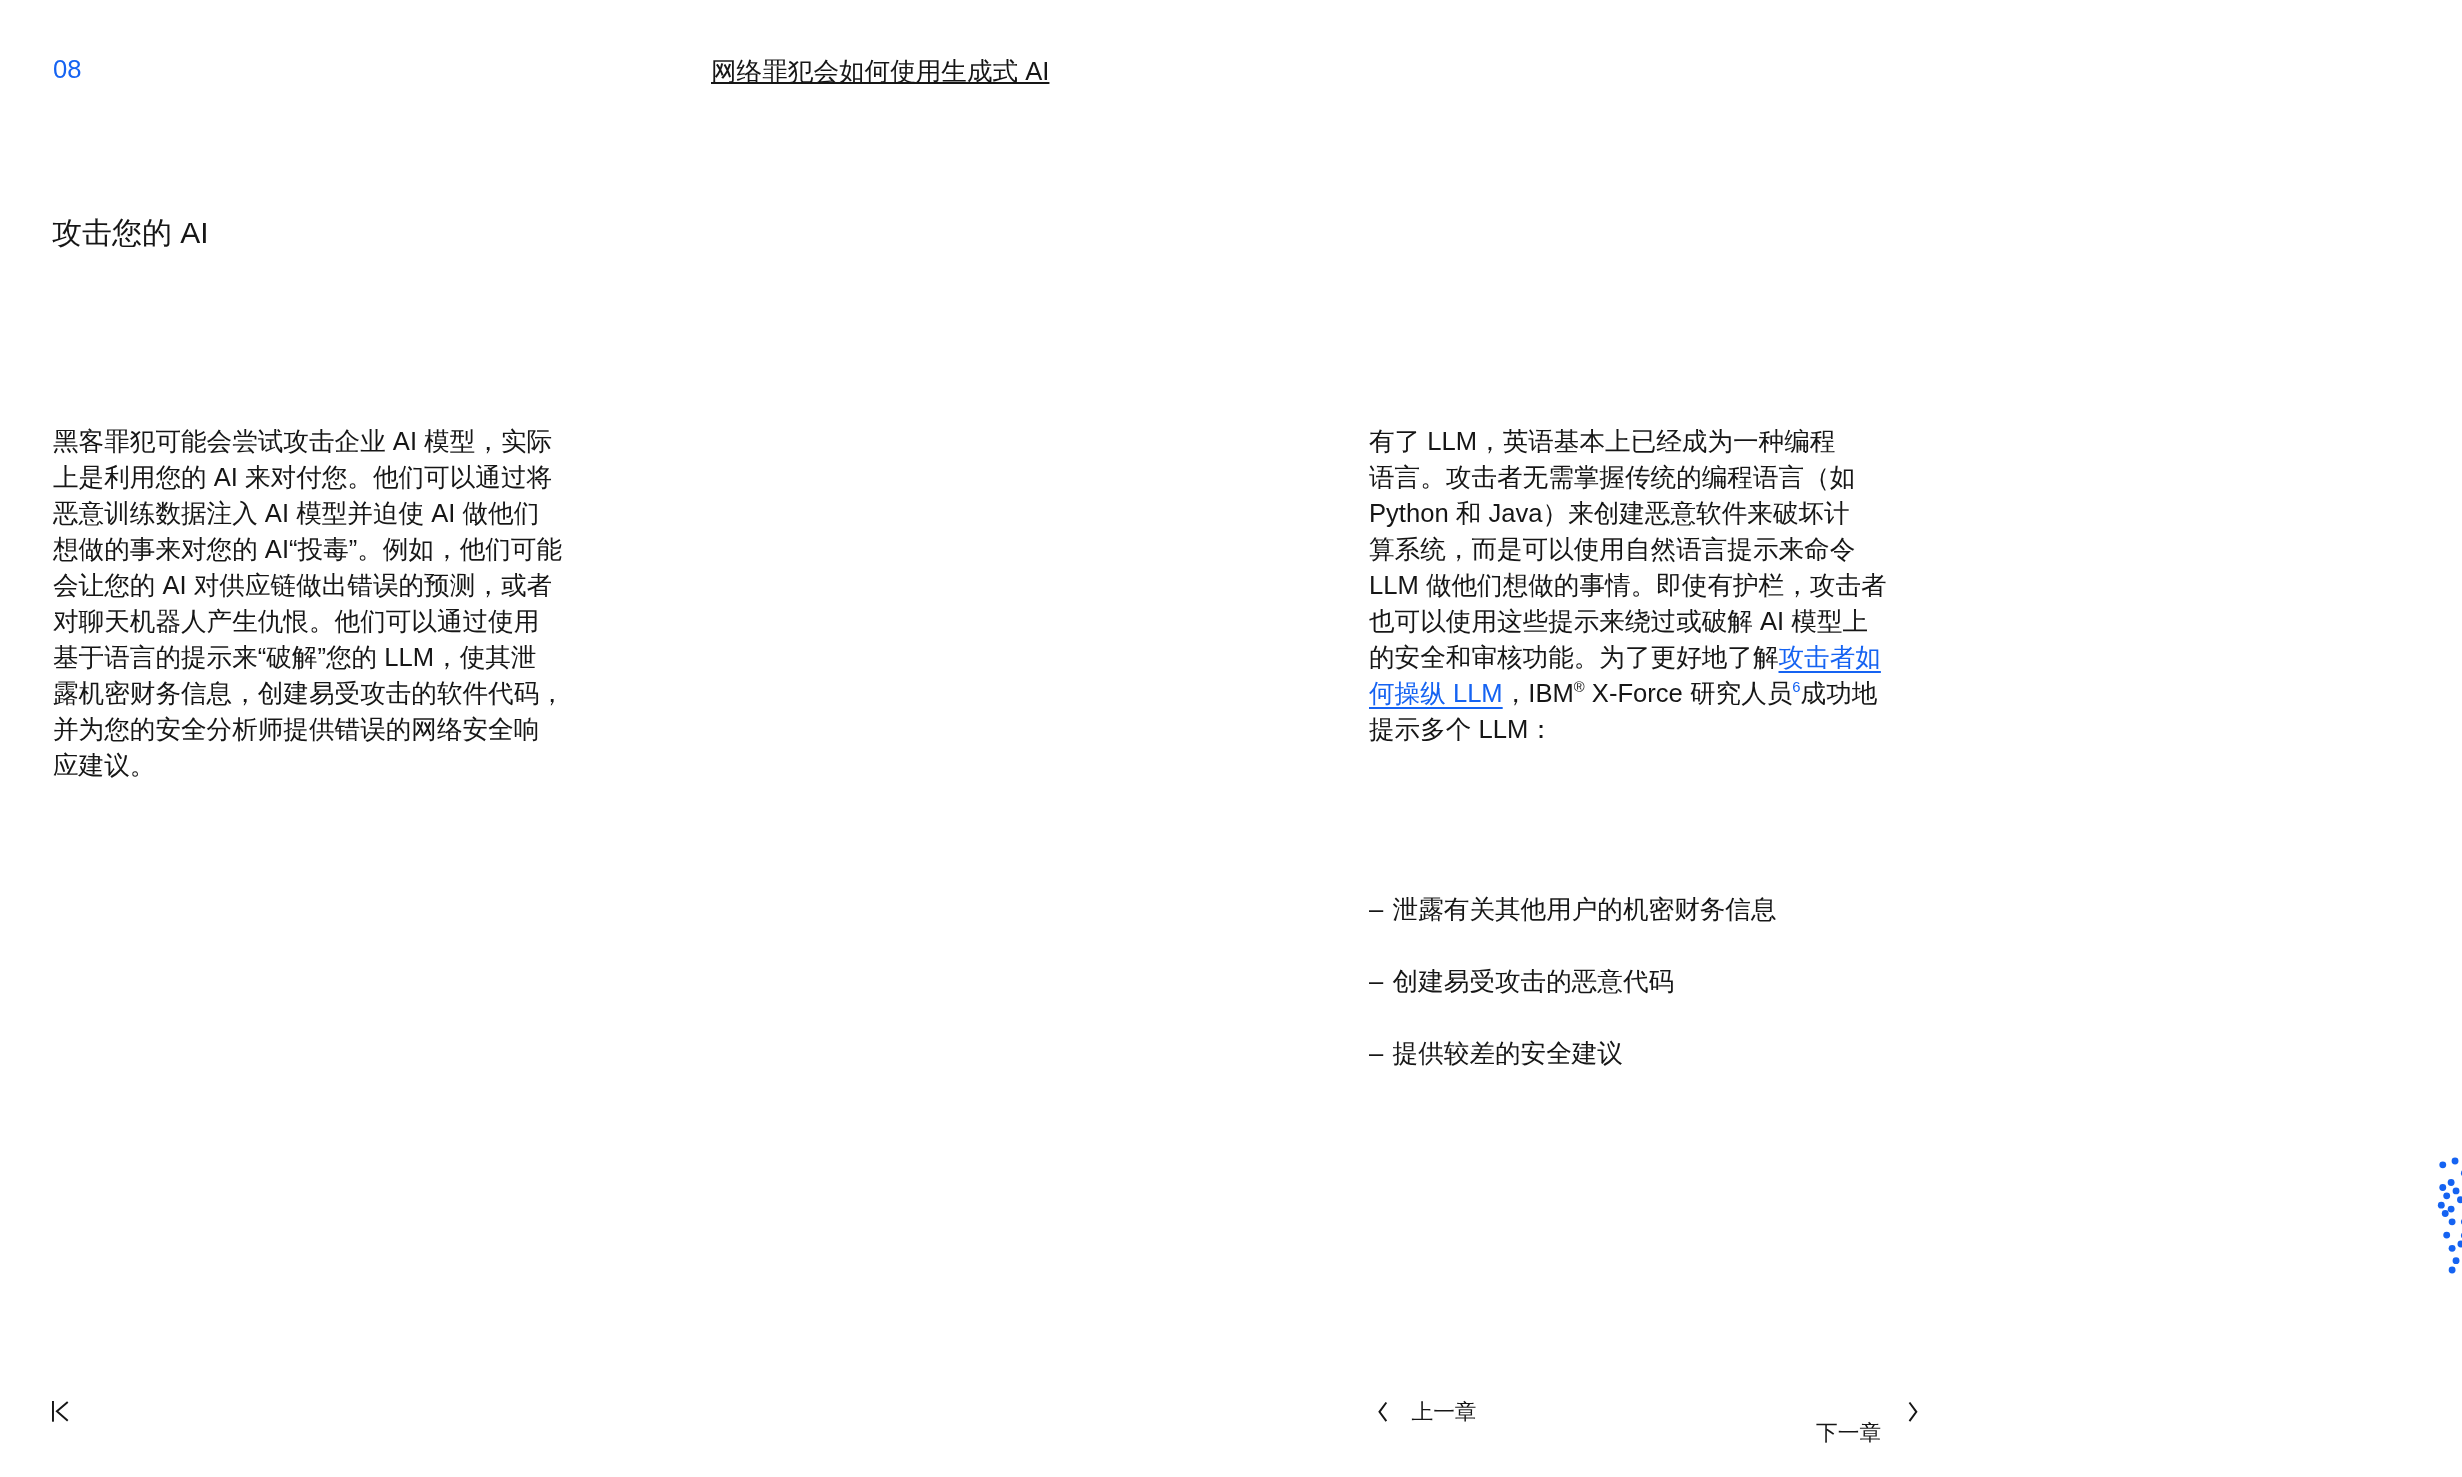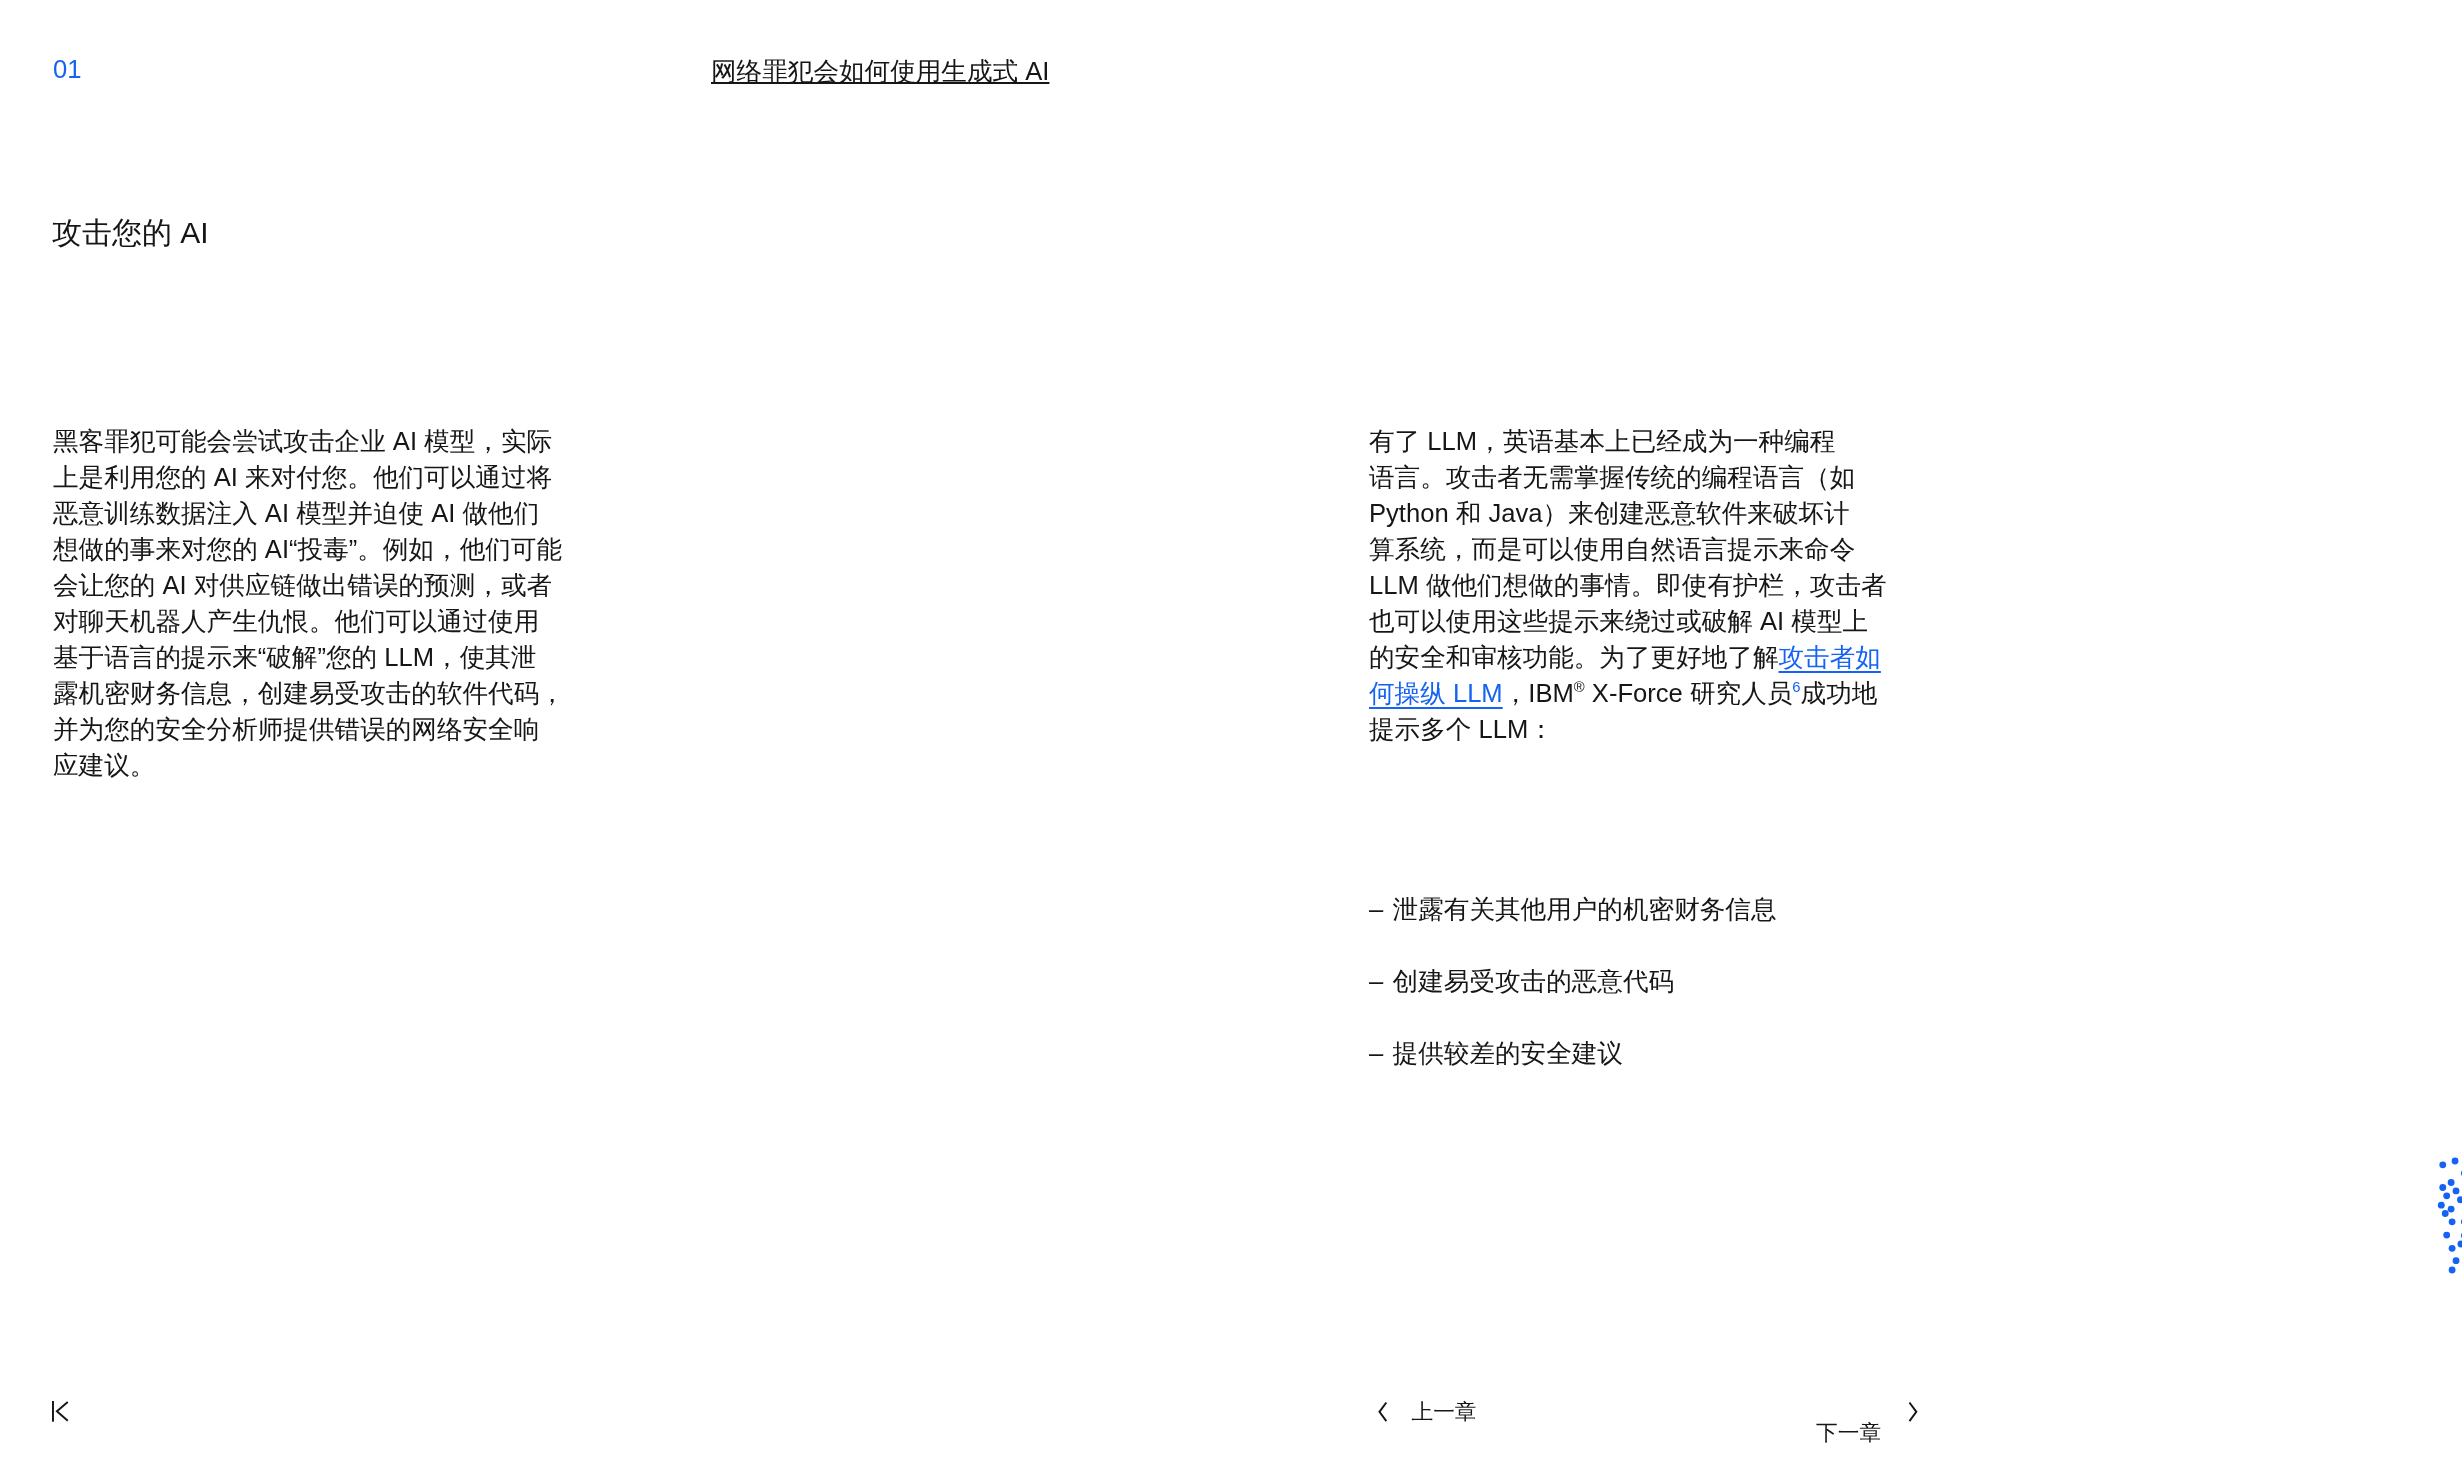--- a/index.html
+++ b/index.html
@@ -44,21 +44,21 @@
   .prev-btn .nav-label { margin-left:22.7px; }
   .next-btn .nav-label { margin-right:25.6px;margin-top:42px; }
   .nav-svg { display:block; }
 
   
   .deco { position:absolute; left:2430px; top:1130px; width:167px; height:167px; }
 </style>
 </head>
 <body>
 
-<div class="chapter-number">01</div>
+<div class="chapter-number">08</div>
 <div class="doc-title">网络罪犯会如何使用生成式 AI</div>
 
 <h1 class="section-title">攻击您的 AI</h1>
 
 <div class="col col-1">
   <div class="col-body">黑客罪犯可能会尝试攻击企业 AI 模型，实际
 上是利用您的 AI 来对付您。他们可以通过将
 恶意训练数据注入 AI 模型并迫使 AI 做他们
 想做的事来对您的 AI“投毒”。例如，他们可能
 会让您的 AI 对供应链做出错误的预测，或者

